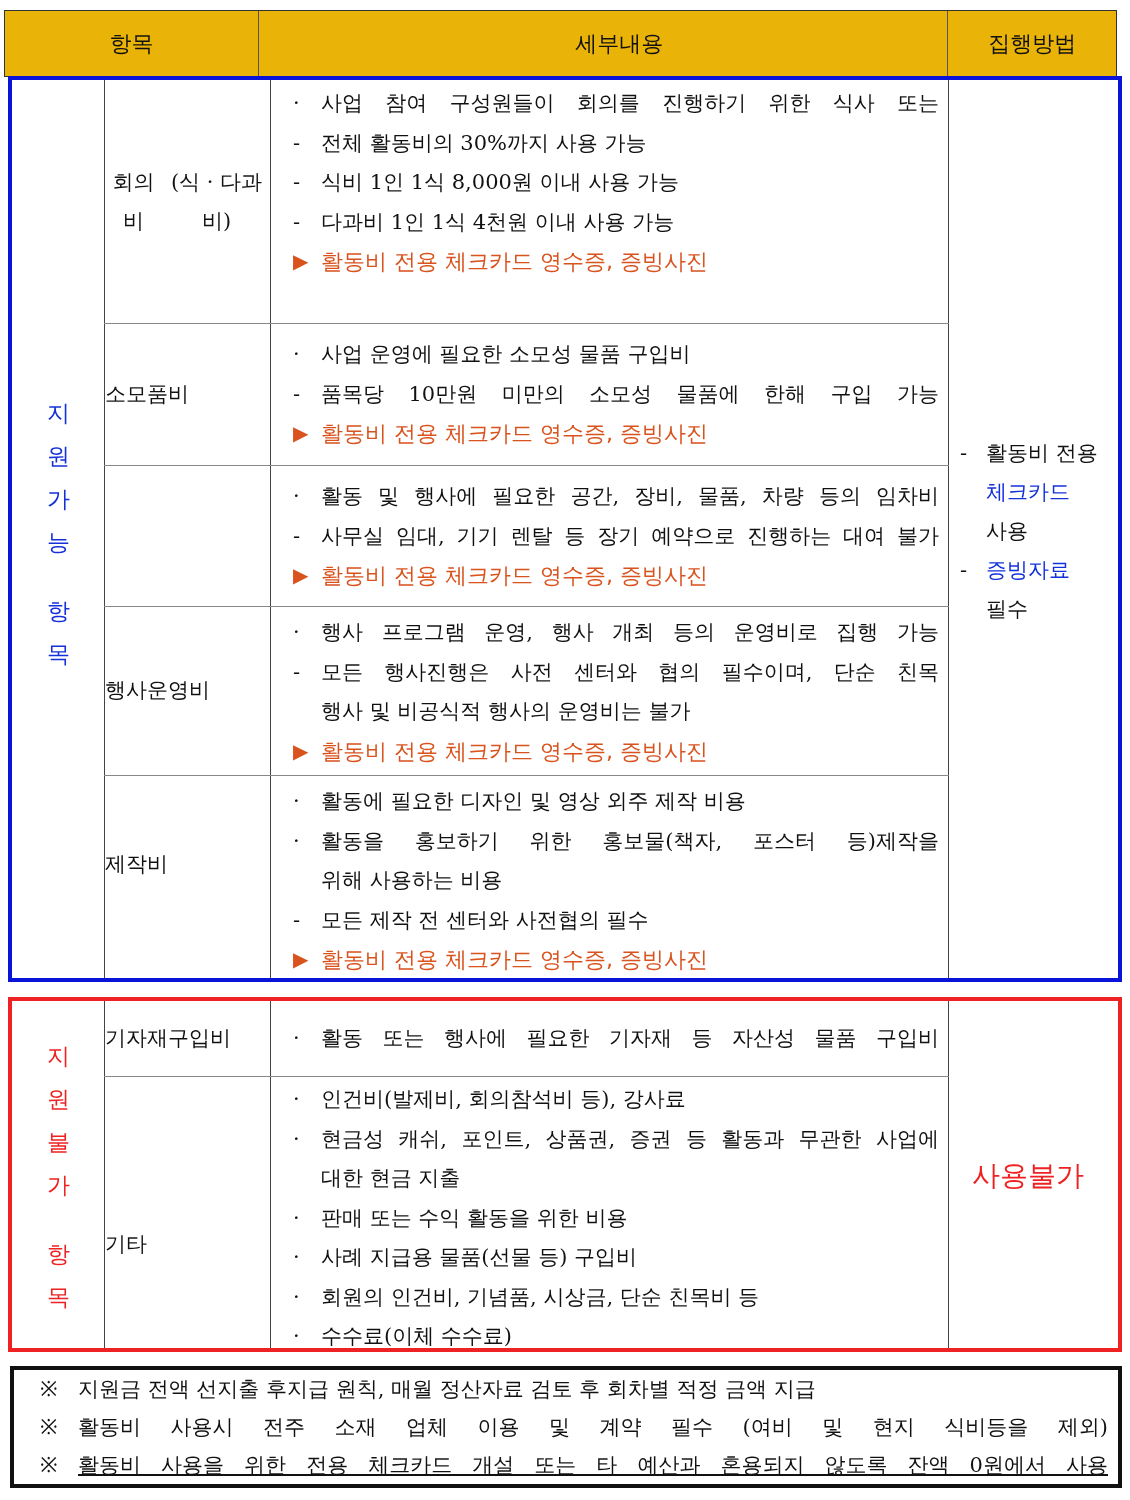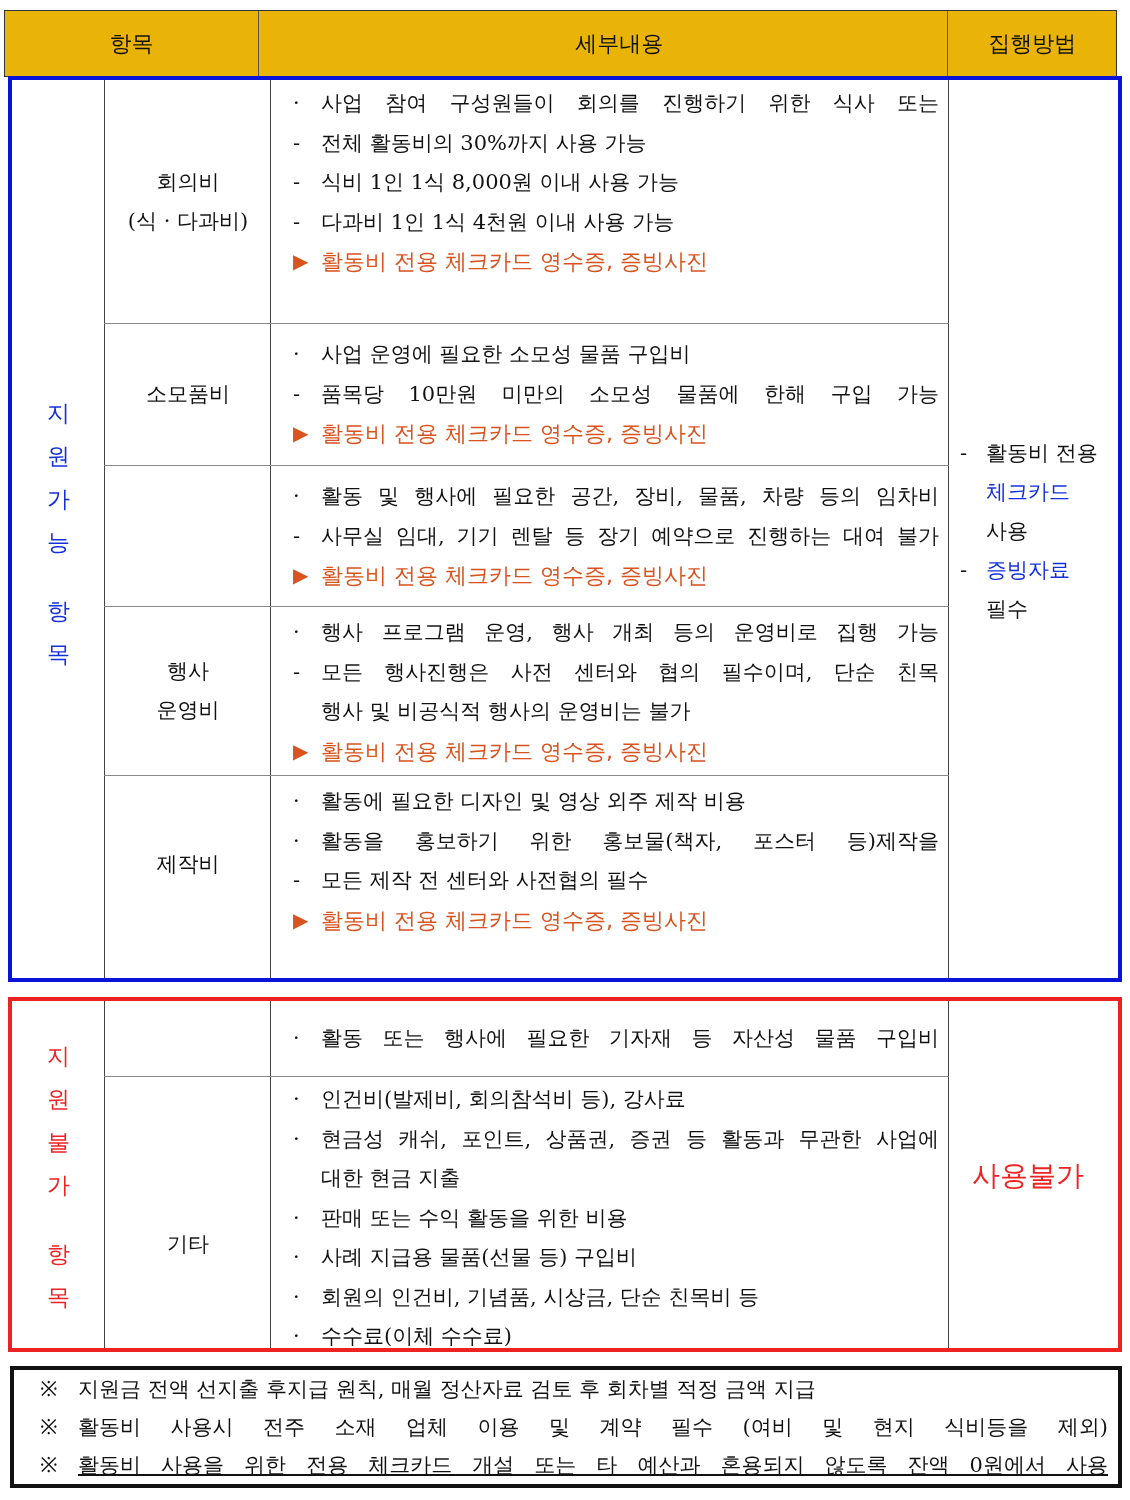--- a/index.html
+++ b/index.html
@@ -17,22 +17,22 @@
   .red  { top: 997px; height: 355px; border: 4px solid #ee2222; }
 
   .vline { position: absolute; top: 0; bottom: 0; width: 0; border-left: 1px solid #444; }
   .hline { position: absolute; height: 0; border-top: 1.5px solid #888; }
 
   .cat-label { position: absolute; left: 0; width: 93px; display: flex; flex-direction: column;
                align-items: center; font-size: 23px; font-family: "DejaVu Sans", sans-serif; }
   .cat-label span { display: block; line-height: 43px; }
   .cat-label .gap { height: 26px; }
 
-  .item-name { position: absolute; left: 93px; width: 166px; display: flex; flex-direction: column;
-               align-items: center; justify-content: center; font-size: 21px; line-height: 39px; text-align: center; }
+  .item-name { position: absolute; left: 93px; width: 166px; display: flex; flex-direction: row;
+               align-items: center; font-size: 21px; line-height: 39px; text-align: center; }
 
   .detail { position: absolute; left: 259px; width: 678px; padding: 0 10px 0 22px; box-sizing: border-box;
             font-size: 21px; }
   .line { position: relative; height: 39.5px; line-height: 39.5px; white-space: nowrap; }
   .line .mark { position: absolute; left: 0; width: 24px; text-align: left; }
   .line .txt { position: absolute; left: 28px; right: 0; text-align: justify; text-align-last: justify; }
   .line.nojust .txt { text-align-last: left; }
   .line.evid { color: #d9531e; font-size: 22px; font-family: "DejaVu Sans", sans-serif; }
   .line.evid .mark { color: #d9531e; font-size: 20px; }
 
@@ -170,20 +170,24 @@
   <div class="detail" style="top:702px;">
     <div class="line nojust">
         <span class="mark">·</span>
         <span class="txt">활동에 필요한 디자인 및 영상 외주 제작 비용</span>
       </div>
     <div class="line">
         <span class="mark">·</span>
         <span class="txt">활동을 홍보하기 위한 홍보물(책자, 포스터 등)제작을</span>
       </div>
     <div class="line nojust">
+        <span class="mark"></span>
+        <span class="txt">위해 사용하는 비용</span>
+      </div>
+    <div class="line nojust">
         <span class="mark">-</span>
         <span class="txt">모든 제작 전 센터와 사전협의 필수</span>
       </div>
     <div class="line evid nojust">
         <span class="mark">▶</span>
         <span class="txt">활동비 전용 체크카드 영수증, 증빙사진</span>
       </div>
   </div>
 
   <div class="method" style="top:354px;">
@@ -216,20 +220,24 @@
   <div class="cat-label" style="top:34px; color:#ee2222;">
     <span>지</span>
     <span>원</span>
     <span>불</span>
     <span>가</span>
     <span class="gap"></span>
     <span>항</span>
     <span>목</span>
   </div>
 
+  <div class="item-name" style="top:0; height:75px;">
+    <div>기자재</div>
+    <div>구입비</div>
+  </div>
   <div class="detail" style="top:18px;">
     <div class="line">
         <span class="mark">·</span>
         <span class="txt">활동 또는 행사에 필요한 기자재 등 자산성 물품 구입비</span>
       </div>
   </div>
 
   <div class="item-name" style="top:75px; height:272px;margin-top:32px;">
     <div>기타</div>
   </div>

